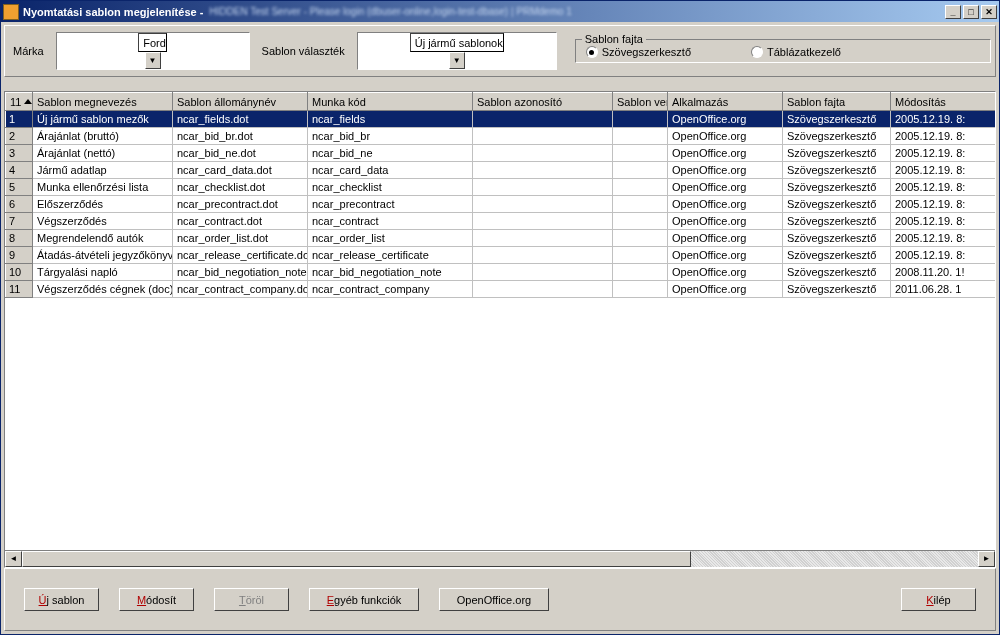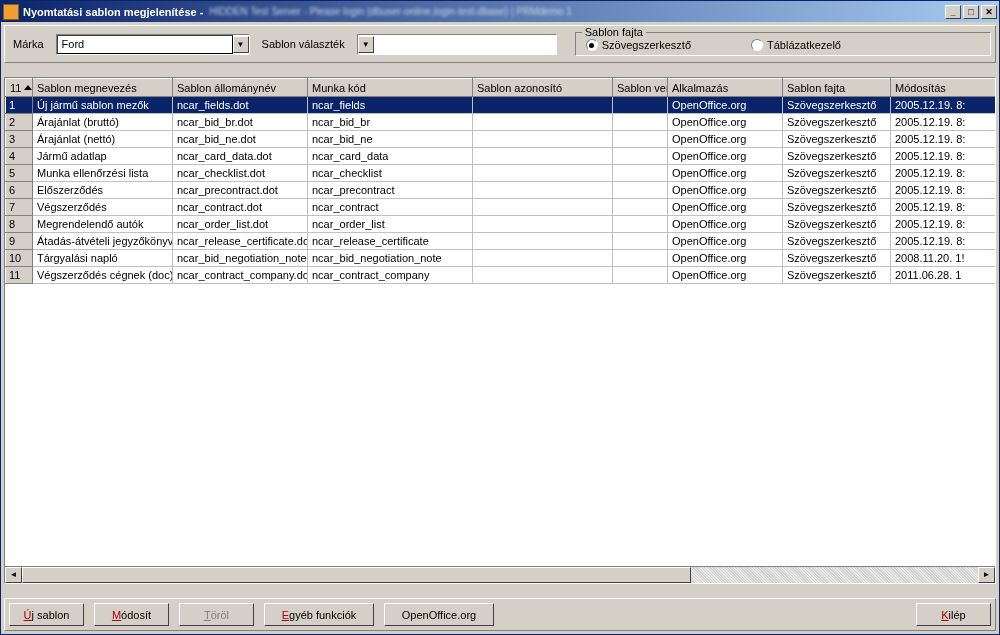--- a/index.html
+++ b/index.html
@@ -7,41 +7,41 @@
 .window { width: 1000px; height: 635px; background: #d4d0c8; border: 1px solid #0a246a; display: flex; flex-direction: column; }
 .titlebar { height: 21px; background: linear-gradient(to right, #0a246a, #a6caf0); color: #fff; display: flex; align-items: center; padding: 0 2px; font-weight: bold; }
 .titlebar .icon { width: 16px; height: 16px; margin-right: 4px; background: #f0a030; border: 1px solid #806020; }
 .titlebar .title { flex: 0 0 auto; }
 .titlebar .blur { flex: 1; margin-left: 6px; font-weight: normal; color: #c8d8f0; filter: blur(1.5px); font-size: 10px; }
 .titlebar .winbtns { display: flex; gap: 2px; }
 .winbtn { width: 16px; height: 14px; background: #d4d0c8; border: 1px solid #fff; border-right-color: #404040; border-bottom-color: #404040; font-size: 9px; text-align: center; line-height: 12px; color: #000; cursor: pointer; font-family: Marlett, Arial; font-weight: bold; }
 .client { flex: 1; display: flex; flex-direction: column; padding: 3px; }
 .toolbar { display: flex; align-items: center; padding: 6px 4px; gap: 8px; border: 1px solid #fff; border-right-color: #808080; border-bottom-color: #808080; background: #d4d0c8; }
 .label { padding: 0 4px; }
-.combo { position: relative; display: inline-flex; align-items: center; background: #fff; border: 1px solid #808080; border-right-color: #fff; border-bottom-color: #fff; height: 21px; }
+.combo { position: relative; display: inline-flex; align-items: center; background: #fff; border: 1px solid #808080; border-right-color: #fff; border-bottom-color: #fff; height: 38px; flex-direction: column; }
 .combo-inner { border: 1px solid #000; border-top-color: #404040; border-left-color: #404040; flex: 1; height: 100%; display: flex; align-items: center; padding-left: 4px; }
 .combo-btn { width: 16px; height: 17px; background: #d4d0c8; border: 1px solid #fff; border-right-color: #404040; border-bottom-color: #404040; text-align: center; font-size: 8px; line-height: 15px; }
 .groupbox { border: 1px solid #808080; border-right-color: #fff; border-bottom-color: #fff; padding: 6px 10px 4px; position: relative; margin-left: 10px; }
 .groupbox .legend { position: absolute; top: -7px; left: 6px; background: #d4d0c8; padding: 0 3px; font-size: 11px; }
 .radio-row { display: flex; gap: 60px; }
 .radio-item { display: flex; align-items: center; gap: 4px; }
 .radio { width: 12px; height: 12px; border-radius: 50%; background: #fff; border: 1px solid #808080; border-right-color: #fff; border-bottom-color: #fff; display: flex; align-items: center; justify-content: center; }
 .radio.checked::after { content: ""; width: 5px; height: 5px; border-radius: 50%; background: #000; }
 .grid-wrap { flex: 1; border: 1px solid #808080; border-right-color: #fff; border-bottom-color: #fff; background: #fff; display: flex; flex-direction: column; overflow: hidden; margin-top: 14px; }
 .grid { flex: 1; overflow: hidden; }
 table { border-collapse: collapse; width: 100%; table-layout: fixed; }
 th { background: #d4d0c8; border: 1px solid #808080; border-top-color: #fff; border-left-color: #fff; text-align: left; font-weight: normal; padding: 2px 4px; height: 18px; overflow: hidden; white-space: nowrap; }
 td { border: 1px solid #c0c0c0; padding: 1px 4px; height: 17px; overflow: hidden; white-space: nowrap; }
 .rownum { background: #d4d0c8; border: 1px solid #808080; border-top-color: #fff; border-left-color: #fff; text-align: left; padding: 1px 3px; width: 24px; }
 tr.selected td { background: #0a246a; color: #fff; }
 .hscroll { height: 17px; background: #d4d0c8; display: flex; border-top: 1px solid #808080; }
 .sbtn { width: 17px; height: 16px; background: #d4d0c8; border: 1px solid #fff; border-right-color: #404040; border-bottom-color: #404040; text-align: center; font-size: 8px; line-height: 13px; }
 .strack { flex: 1; background: repeating-linear-gradient(45deg, #e8e8e8, #e8e8e8 1px, #d0d0d0 1px, #d0d0d0 2px); position: relative; }
 .sthumb { position: absolute; left: 0; width: 70%; height: 100%; background: #d4d0c8; border: 1px solid #fff; border-right-color: #404040; border-bottom-color: #404040; }
-.footer { display: flex; align-items: center; padding: 4px; gap: 10px; border: 1px solid #fff; border-right-color: #808080; border-bottom-color: #808080; margin-top: 14px; }
+.footer { display: flex; align-items: center; padding: 19px; gap: 20px; border: 1px solid #fff; border-right-color: #808080; border-bottom-color: #808080; margin-top: 0; }
 .btn { height: 23px; background: #d4d0c8; border: 1px solid #fff; border-right-color: #404040; border-bottom-color: #404040; padding: 0 8px; min-width: 75px; cursor: pointer; font-family: inherit; font-size: 11px; }
 .btn:disabled { color: #808080; }
 .btn .accel { color: #b00000; text-decoration: underline; }
 .btn:disabled .accel { color: #808080; }
 .chk-col { display: flex; flex-direction: column; gap: 2px; }
 .chk-item { display: flex; align-items: center; gap: 4px; }
 .chk { width: 13px; height: 13px; background: #fff; border: 1px solid #808080; border-right-color: #fff; border-bottom-color: #fff; }
 .chk-inner { border: 1px solid #404040; border-right-color: #d4d0c8; border-bottom-color: #d4d0c8; width: 100%; height: 100%; }
 .spacer { flex: 1; }
 svg.tri { width: 8px; height: 8px; }
@@ -65,20 +65,21 @@
   <div class="client">
 
     <div class="toolbar">
       <span class="label">Márka</span>
       <span class="combo" style="width:194px">
         <span class="combo-inner">Ford</span>
         <span class="combo-btn">▼</span>
       </span>
       <span class="label">Sablon választék</span>
       <span class="combo" style="width:200px">
+        <span class="combo-inner">Új jármű sablonok</span>
         <span class="combo-btn">▼</span>
       </span>
       <div class="groupbox" style="flex:1">
         <span class="legend">Sablon fajta</span>
         <div class="radio-row">
           <span class="radio-item">
             <span class="radio checked"></span>
             <span>Szövegszerkesztő</span>
           </span>
           <span class="radio-item">

